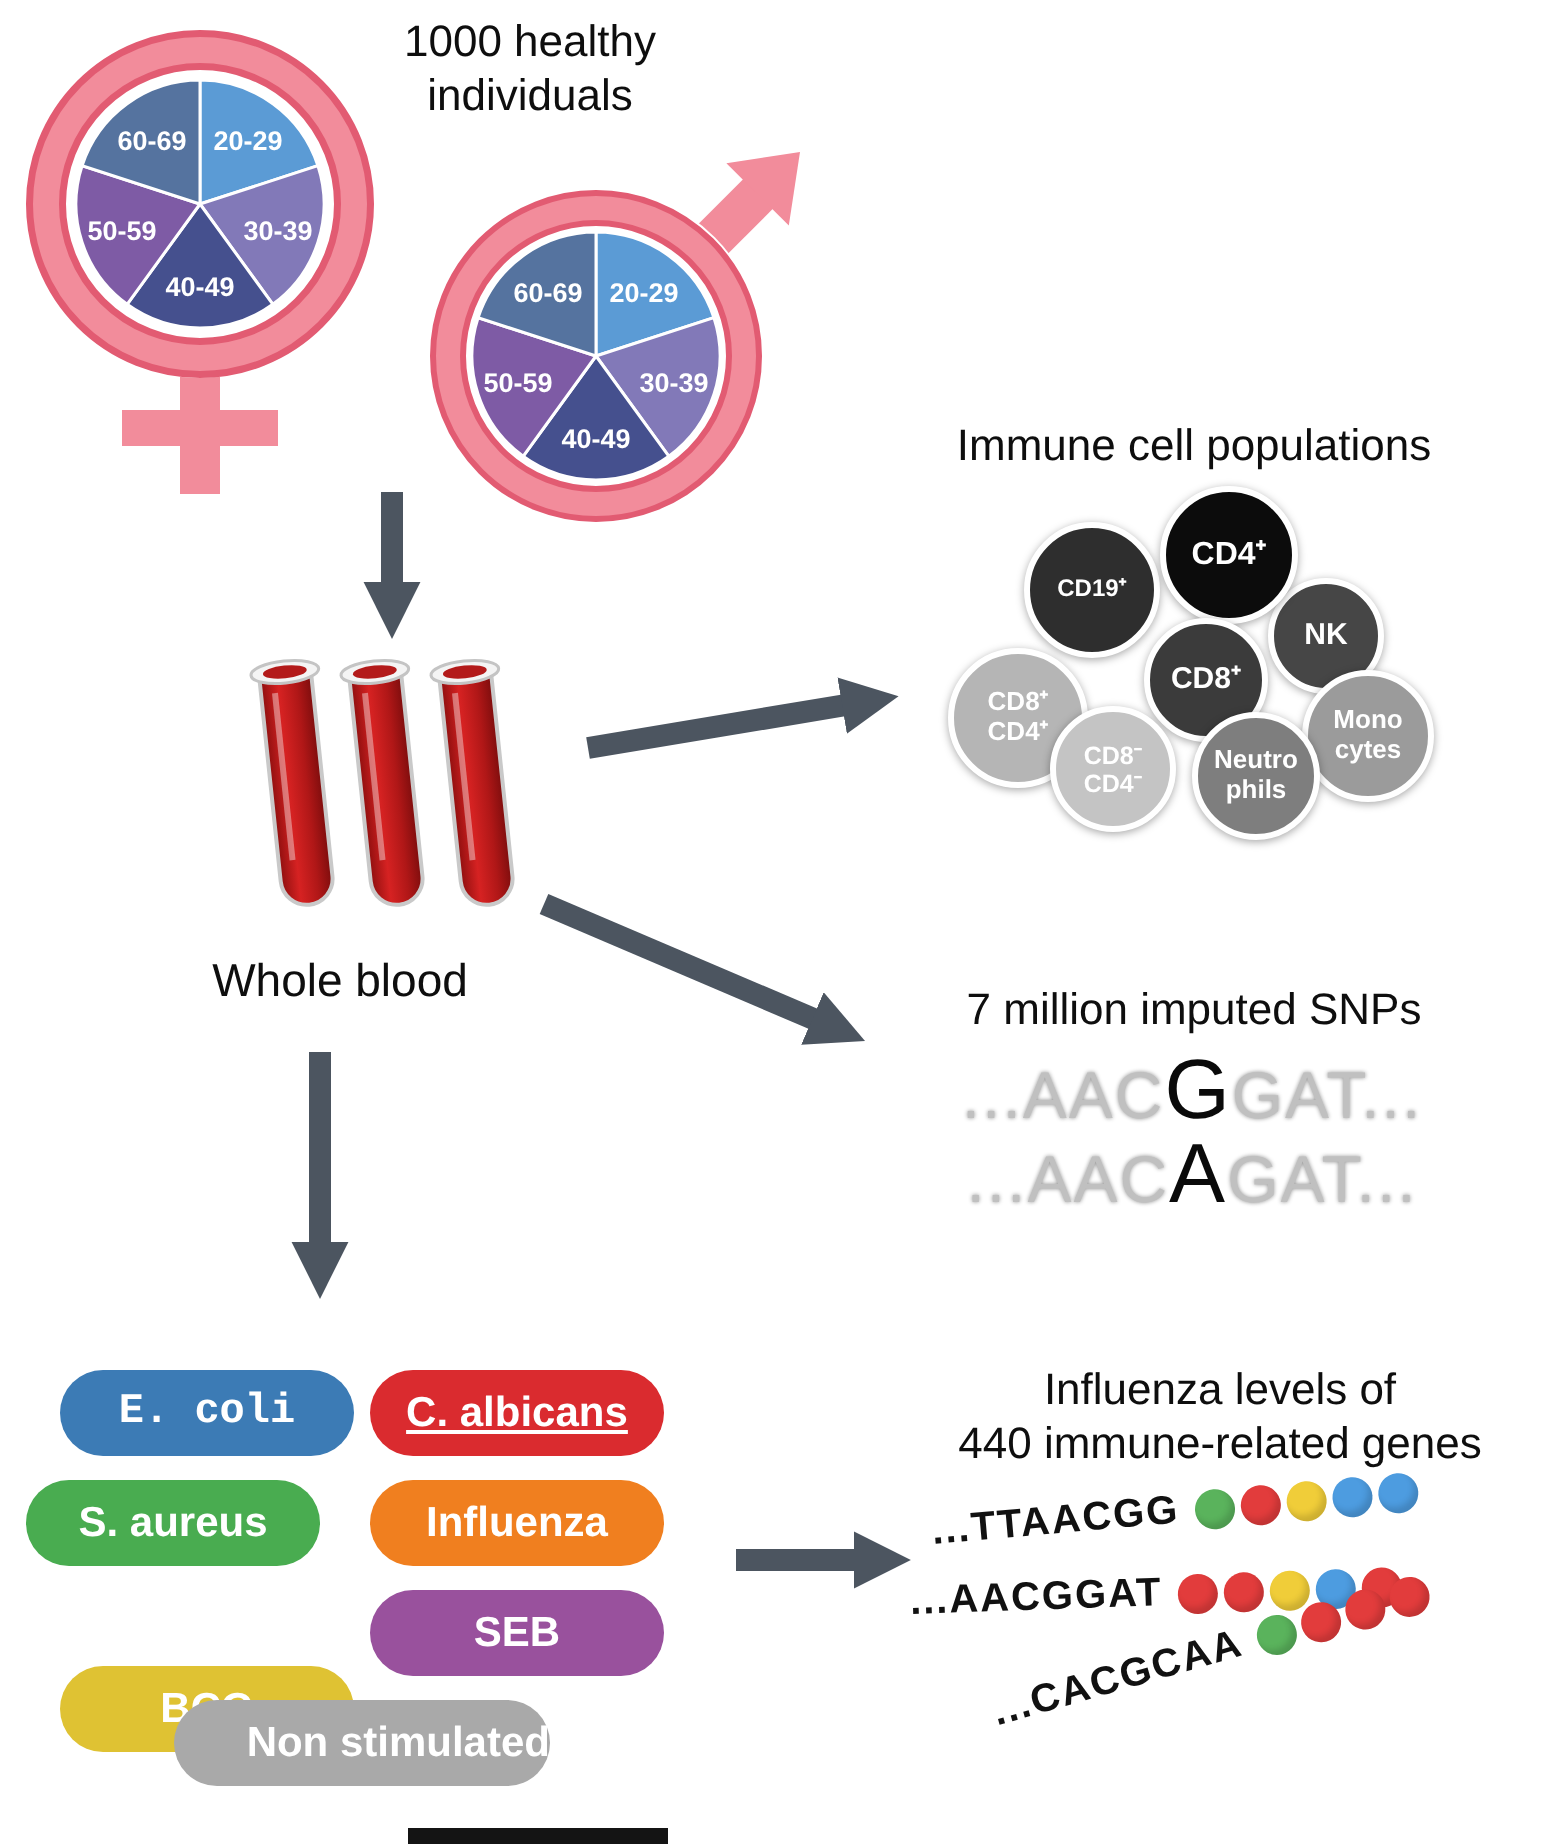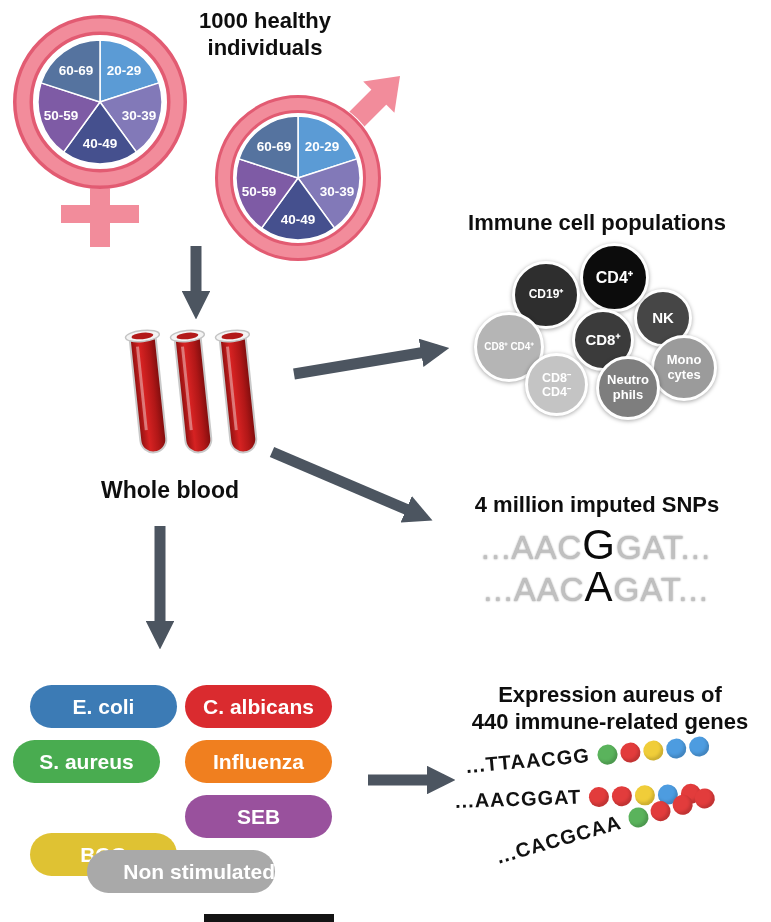--- a/index.html
+++ b/index.html
@@ -1,41 +1,41 @@
 <!DOCTYPE html>
 <html><head>
 <meta charset="utf-8">
 <style>
   html,body{margin:0;padding:0;background:#fff;}
   .canvas{position:relative;width:771px;height:922px;background:#fff;overflow:hidden;font-family:"Liberation Sans",sans-serif;}
-  .fig-title{position:absolute;font-weight:bold;color:#0e0e0e;text-align:center;line-height:1.22;}
+  .fig-title{position:absolute;font-weight:normal;color:#0e0e0e;text-align:center;line-height:1.22;}
   .tl{display:block;}
   #pop-title{left:178px;top:8px;width:174px;font-size:22px;}
   #immune-title{left:452px;top:210px;width:290px;font-size:22px;}
   #snp-title{left:452px;top:492px;width:290px;font-size:22px;}
   #expr-title{left:452px;top:682px;width:316px;font-size:22px;}
   #blood-label{left:75px;top:476px;width:190px;font-size:23px;}
   .abs-svg{position:absolute;}
   svg text{font-family:"Liberation Sans",sans-serif;}
   .pie-label{font-size:13.5px;font-weight:bold;fill:#fff;text-anchor:middle;}
   .cell{position:absolute;border-radius:50%;border:3px solid #fff;box-sizing:border-box;display:flex;align-items:center;justify-content:center;text-align:center;color:#fff;font-weight:bold;line-height:1.12;box-shadow:0 1px 4px rgba(0,0,0,.35);padding:2px;}
   .cell-cd19{left:512px;top:261px;width:68px;height:68px;font-size:12px;}
   .cell-nk{left:634px;top:289px;width:58px;height:58px;font-size:15px;}
   .cell-cd4{left:580px;top:243px;width:69px;height:69px;font-size:16px;}
-  .cell-cd8cd4{left:474px;top:312px;width:70px;height:70px;font-size:10px;}
+  .cell-cd8cd4{left:474px;top:324px;width:70px;height:70px;font-size:13px;}
   .cell-cd8{left:572px;top:309px;width:62px;height:62px;font-size:15px;}
   .cell-mono{left:651px;top:335px;width:66px;height:66px;font-size:13px;}
   .cell-cd8ncd4n{left:525px;top:353px;width:63px;height:63px;font-size:12.5px;}
   .cell-neutro{left:596px;top:356px;width:64px;height:64px;font-size:13px;}
   .snp-seqs{position:absolute;left:436px;top:524px;width:320px;text-align:center;}
   .snp-row{height:42px;line-height:42px;font-size:33px;font-weight:normal;letter-spacing:1px;color:#c0c0c0;text-shadow:0 0 2px #8f8f8f;white-space:nowrap;}
   .snp-variant{font-size:42px;color:#0a0a0a;text-shadow:none;}
   .stim{position:absolute;width:147px;height:43px;border-radius:22px;display:flex;align-items:center;justify-content:center;color:#fff;font-weight:bold;font-size:21px;}
-  .stim-ecoli{left:30px;top:685px;}
-  .stim-calbicans{left:185px;top:685px;}
+  .stim-ecoli{left:30px;top:685px;font-family:Liberation Mono, monospace;}
+  .stim-calbicans{left:185px;top:685px;text-decoration:underline;}
   .stim-saureus{left:13px;top:740px;}
   .stim-influenza{left:185px;top:740px;}
   .stim-bcg{left:30px;top:795px;margin-top:38px;}
   .stim-seb{left:185px;top:795px;}
   .stim-nonstim{left:87px;top:850px;width:188px;}
   .expr-row{position:absolute;display:flex;align-items:center;white-space:nowrap;font-weight:bold;font-size:20px;letter-spacing:1px;color:#111;transform-origin:left center;}
   .expr-row .seq{margin-right:5px;}
   .bead{width:20px;height:20px;border-radius:50%;margin-left:3px;flex:0 0 auto;box-shadow:inset -2px -3px 3px rgba(0,0,0,.15);}
   .expr-r0{left:466px;top:755px;transform:rotate(-5deg);}
   .expr-r1{left:455px;top:790px;transform:rotate(-2deg);}
@@ -160,21 +160,21 @@
   <div class="cell cell-mono" style="background-color: rgb(155, 155, 155);">
       <span>Mono cytes</span>
     </div>
   <div class="cell cell-cd8ncd4n" style="background-color: rgb(196, 196, 196);">
       <span>CD8⁻ CD4⁻</span>
     </div>
   <div class="cell cell-neutro" style="background-color: rgb(126, 126, 126);">
       <span>Neutro phils</span>
     </div>
 
-  <div class="fig-title" id="snp-title">4 million imputed SNPs</div>
+  <div class="fig-title" id="snp-title">7 million imputed SNPs</div>
   <div class="snp-seqs">
     <div class="snp-row"><span>...AAC</span><span class="snp-variant">G</span><span>GAT...</span></div>
     <div class="snp-row"><span>...AAC</span><span class="snp-variant">A</span><span>GAT...</span></div>
   </div>
 
   <div class="stim stim-ecoli" style="background-color: rgb(60, 123, 181);">
       <span>E. coli</span>
     </div>
   <div class="stim stim-calbicans" style="background-color: rgb(218, 43, 47);">
       <span>C. albicans</span>
@@ -189,21 +189,21 @@
       <span>BCG</span>
     </div>
   <div class="stim stim-seb" style="background-color: rgb(153, 81, 157);">
       <span>SEB</span>
     </div>
   <div class="stim stim-nonstim" style="background-color: rgb(169, 169, 169); justify-content: flex-end;">
       <span>Non stimulated</span>
     </div>
 
   <div class="fig-title" id="expr-title">
-    <span class="tl">Expression aureus of</span>
+    <span class="tl">Influenza levels of</span>
     <span class="tl">440 immune-related genes</span>
   </div>
 
   <div class="expr-row expr-r0">
     <span class="seq">...TTAACGG</span>
     <span class="bead" style="background-color: rgb(90, 179, 92);"></span>
     <span class="bead" style="background-color: rgb(226, 60, 60);"></span>
     <span class="bead" style="background-color: rgb(240, 205, 57);"></span>
     <span class="bead" style="background-color: rgb(77, 156, 224);"></span>
     <span class="bead" style="background-color: rgb(77, 156, 224);"></span>

